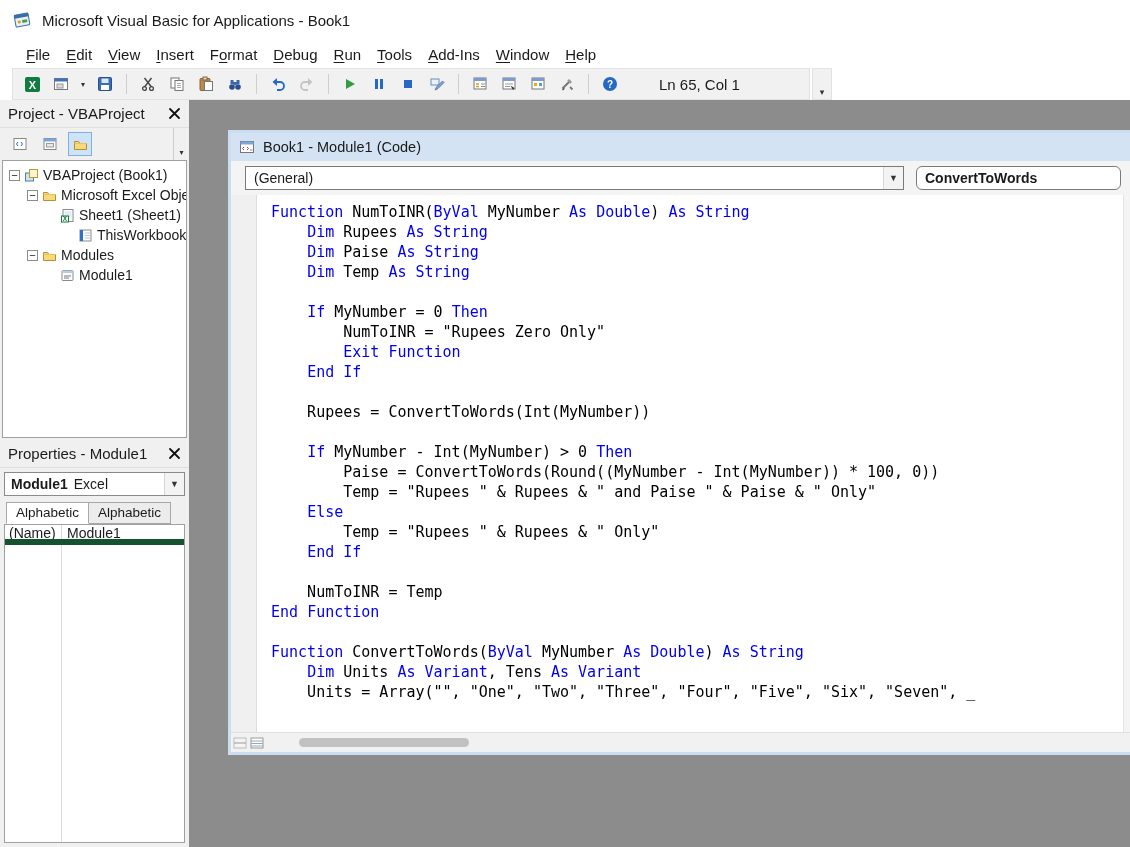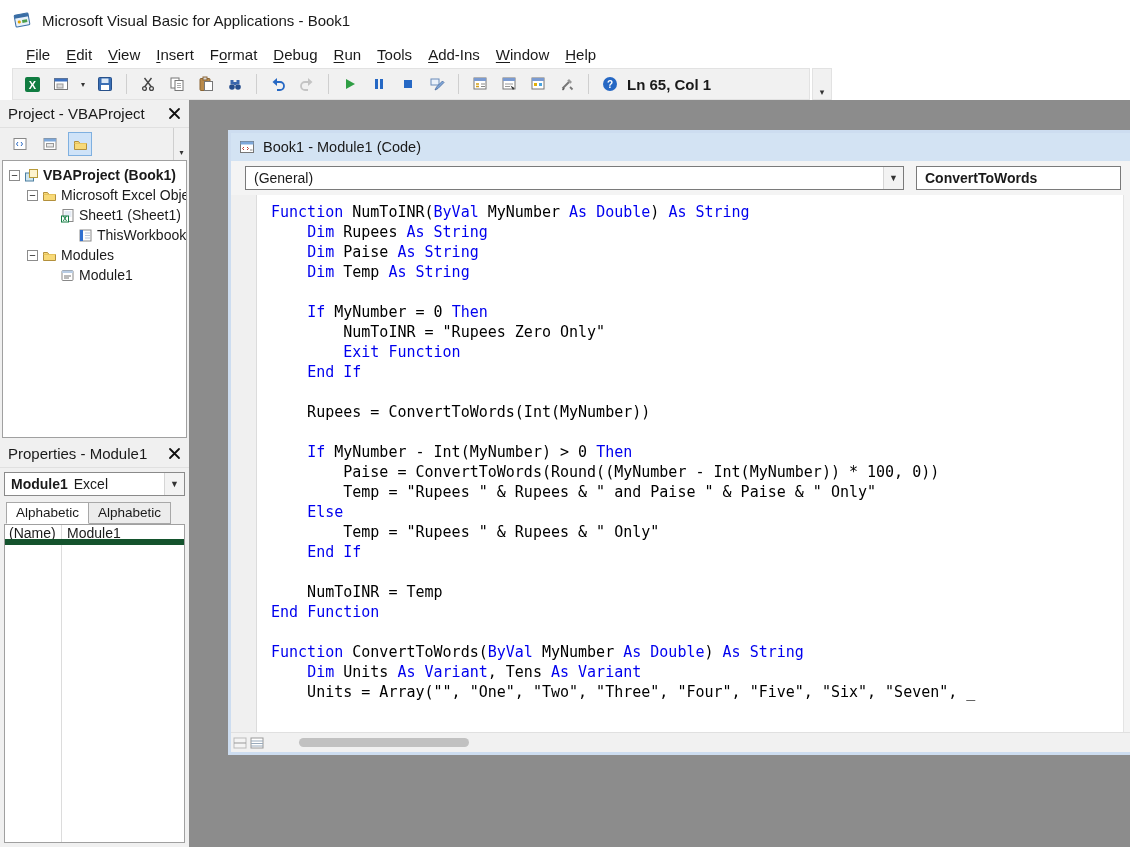--- a/index.html
+++ b/index.html
@@ -17,21 +17,21 @@
   .menu-item u { text-underline-offset:2px; }
 
   
   .toolbar-row { height:32px; background:#fff; display:flex; align-items:stretch; padding-left:12px; }
   .toolbar { width:798px; background:#f1f1f1; border:1px solid #e2e2e2; display:flex; align-items:center; padding-left:6px; }
   .tb-buttons { display:flex; align-items:center; gap:3px; }
   .tb-btn { width:26px; height:26px; display:flex; align-items:center; justify-content:center; border-radius:3px; }
   .tb-btn.disabled { opacity:.55; }
   .tb-caret { width:12px; font-size:8px; color:#333; text-align:center; }
   .tb-sep { width:1px; height:20px; background:#cfcfcf; margin:0 5px; }
-  .tb-pos { font-size:15px; margin-left:4px; white-space:nowrap;font-weight:bold; }
+  .tb-pos { font-size:15px; margin-left:36px; white-space:nowrap; }
   .tb-overflow { width:20px; margin-left:2px; background:#f1f1f1; border:1px solid #e2e2e2;
     display:flex; align-items:flex-end; justify-content:center; padding-bottom:2px; font-size:9px; color:#333; }
 
   
   .main { display:flex; height:747px; }
   .dock { width:190px; flex-shrink:0; background:#f0f0f0; border-right:1px solid #8a8a8a; display:flex; flex-direction:column; }
   .mdi { flex:1; position:relative; background:#8c8c8c; overflow:hidden; }
 
   
   .panel-header { height:28px; display:flex; align-items:center; justify-content:space-between;
@@ -45,21 +45,21 @@
   .proj-tools-end { margin-left:auto; width:16px; height:100%; border-left:1px solid #cfcfcf;
     display:flex; align-items:flex-end; justify-content:center; font-size:8px; color:#333; padding-bottom:3px; }
 
   .tree { flex:1; margin:0 2px 2px; background:#fff; border:1px solid #a0a0a0; overflow:hidden; padding-top:4px; }
   .tree-row { height:20px; display:flex; align-items:center; font-size:14px; white-space:nowrap; overflow:hidden; }
   .expand-box { width:11px; height:11px; border:1px solid #8c8c8c; background:#fff; font-size:11px; line-height:9px;
     text-align:center; flex-shrink:0; margin-right:3px; }
   .expand-spacer { width:14px; flex-shrink:0; }
   .tree-icon { width:16px; display:inline-flex; justify-content:center; margin-right:4px; flex-shrink:0; }
   .tree-label { overflow:hidden; text-overflow:clip; }
-  .tree-label.bold { font-weight:bold; }
+  .tree-label.bold { font-weight:normal; }
 
   .properties-panel { flex:1; display:flex; flex-direction:column; overflow:hidden; }
   .obj-combo { margin:4px 4px 2px; height:24px; background:#fff; border:1px solid #8a8a8a;
     display:flex; align-items:center; padding-left:6px; font-size:14px; }
   .obj-name { font-weight:bold; }
   .obj-type { margin-left:6px; }
   .combo-arrow { margin-left:auto; width:20px; text-align:center; font-size:9px; color:#333;
     background:#f3f3f3; border-left:1px solid #d6d6d6; align-self:stretch; line-height:22px; }
   .prop-tabs { display:flex; padding:4px 0 0 6px; height:26px; }
   .ptab { font-size:13.5px; padding:2px 9px 3px; border:1px solid #a8a8a8; background:#ececec; margin-right:-1px; position:relative; }
@@ -73,21 +73,21 @@
   
   .code-window { position:absolute; left:38px; top:30px; width:912px; height:625px;
     border:3px solid var(--cw-frame,#cdddf0); background:#fff; display:flex; flex-direction:column; }
   .cw-titlebar { height:28px; background:var(--cw-title,#d3e3f3); display:flex; align-items:center; gap:8px;
     padding-left:8px; font-size:14.5px; flex-shrink:0; }
   .cw-combos { height:34px; background:#f4f4f4; display:flex; align-items:center; gap:12px;
     padding:0 16px 0 14px; flex-shrink:0; }
   .combo { height:24px; background:#fff; border:1px solid #7a7a7a; display:flex; align-items:center;
     padding-left:8px; font-size:14px;gap:32px; }
   .combo.object { flex:1; }
-  .combo.proc { width:205px; font-weight:bold; flex-shrink:0; }
+  .combo.proc { width:205px; font-weight:bold; flex-shrink:0;border-radius:6px; }
   .cw-body { flex:1; display:flex; overflow:hidden; background:#fff; }
   .cw-margin { width:26px; background:#f0f0f0; border-right:1px solid #dcdcdc; flex-shrink:0; }
   .code { flex:1; font-family:"DejaVu Sans Mono","Liberation Mono",monospace; font-size:15px; line-height:20px;
     padding:7px 0 0 14px; color:var(--code,#000); overflow:hidden; white-space:pre; }
   .code .kw { color:var(--kw,#0000ff); }
   .v-scrollbar { width:14px; background:#f4f4f4; border-left:1px solid #e4e4e4; flex-shrink:0; }
   .cw-bottom { height:20px; background:#f1f1f1; border-top:1px solid #e0e0e0; display:flex; align-items:center; flex-shrink:0; }
   .split-btn { width:17px; height:16px; display:flex; align-items:center; justify-content:center; }
   .h-scrollbar { flex:1; height:100%; position:relative; }
   .h-thumb { position:absolute; left:34px; top:5px; width:170px; height:9px; background:#c1c1c1; border-radius:5px; }

